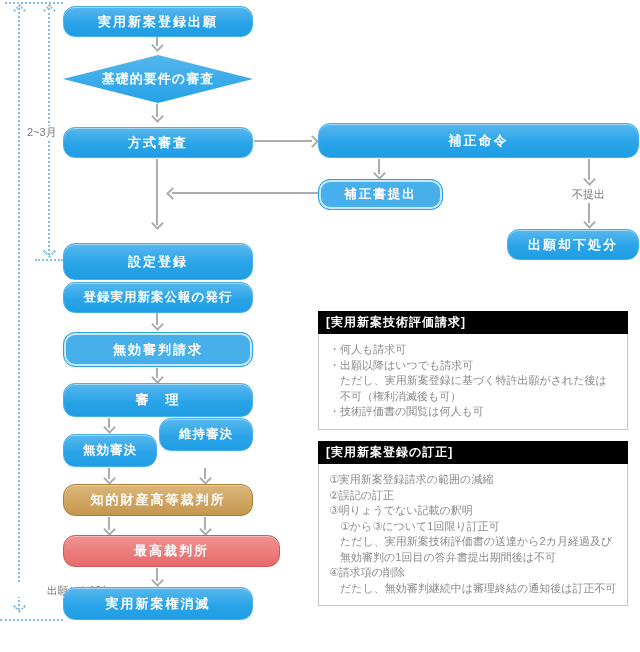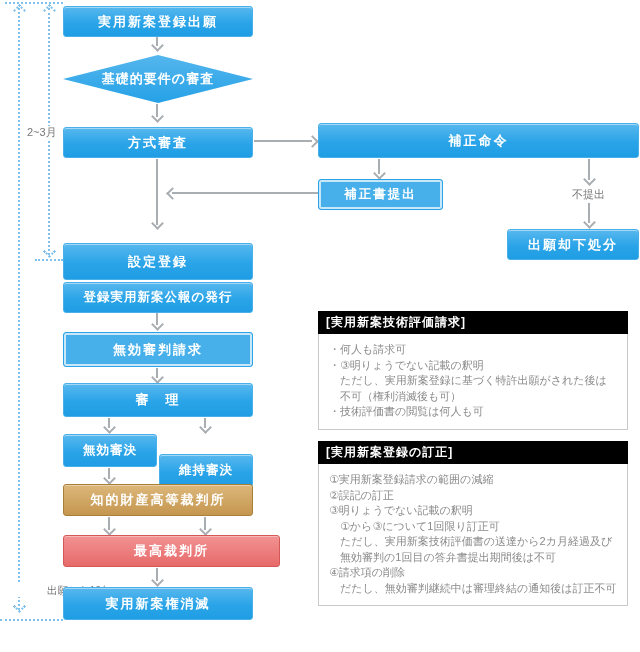--- a/index.html
+++ b/index.html
@@ -2,21 +2,21 @@
 <html><head>
 <meta charset="utf-8">
 <style>
   html,body{margin:0;padding:0;}
   body{font-family:"Liberation Sans","DejaVu Sans",sans-serif;background:#fff;}
   #stage{position:relative;width:640px;height:652px;background:#fff;overflow:hidden;}
 
   
   .box{position:absolute;display:flex;align-items:center;justify-content:center;
        color:#fff;font-weight:bold;font-size:13px;letter-spacing:2px;
-       border-radius:3px;box-sizing:border-box;text-align:left;}
+       border-radius:12px;box-sizing:border-box;text-align:left;}
   .solid{background:linear-gradient(180deg,#58b8ee 0%,#2aa4e8 55%,#1f9de4 100%);
          border:1px solid #47afe9;box-shadow:inset 0 1px 0 rgba(255,255,255,.45);}
   .light{background:#47b0ea;border:1px solid #2aa3e7;
          box-shadow:inset 0 0 0 2px rgba(255,255,255,.7);}
   .tan{background:linear-gradient(180deg,#dcb77a 0%,#c5964f 100%);
        border:1px solid #a97e35;box-shadow:inset 0 1px 0 rgba(255,255,255,.35);}
   .red{background:linear-gradient(180deg,#f29292 0%,#e76a6a 100%);
        border:1px solid #d45858;box-shadow:inset 0 1px 0 rgba(255,255,255,.35);}
   .diamond{position:absolute;display:flex;align-items:center;justify-content:center;
        color:#fff;font-weight:bold;font-size:13px;letter-spacing:1px;
@@ -139,33 +139,33 @@
 
   <div class="box solid" style="left:63px;top:231px;width:190px;height:37px;margin-top:12px;">設定登録</div>
 
   <div class="box solid" style="left:63px;top:282px;width:190px;height:31px;font-size:12.5px;letter-spacing:1px;">登録実用新案公報の発行</div>
 
   <div class="box light" style="left:63px;top:332px;width:190px;height:35px;">無効審判請求</div>
 
   <div class="box solid" style="left:63px;top:383px;width:190px;height:34px;">審　理</div>
 
   <div class="box solid" style="left:63px;top:434px;width:94px;height:33px;font-size:12.5px;letter-spacing:1px;">無効審決</div>
-  <div class="box solid" style="left:159px;top:454px;width:94px;height:33px;font-size:12.5px;letter-spacing:1px;">維持審決</div>
+  <div class="box solid" style="left:159px;top:418px;width:94px;height:33px;font-size:12.5px;letter-spacing:1px;">維持審決</div>
 
   <div class="box tan" style="left:63px;top:484px;width:190px;height:32px;">知的財産高等裁判所</div>
 
   <div class="box red" style="left:63px;top:535px;width:217px;height:32px;">最高裁判所</div>
 
   <div class="box solid" style="left:63px;top:587px;width:190px;height:33px;">実用新案権消滅</div>
 
   <div class="panel" style="left:318px;top:311px;">
     <div class="panel-h">[実用新案技術評価請求]</div>
     <div class="panel-b">
       <div class="ln">・何人も請求可</div>
-      <div class="ln">・③明りょうでない記載の釈明</div>
+      <div class="ln">・出願以降はいつでも請求可</div>
       <div class="ln indent">ただし、実用新案登録に基づく特許出願がされた後は</div>
       <div class="ln indent">不可（権利消滅後も可）</div>
       <div class="ln">・技術評価書の閲覧は何人も可</div>
     </div>
   </div>
 
   <div class="panel" style="left:318px;top:441px;">
     <div class="panel-h">[実用新案登録の訂正]</div>
     <div class="panel-b">
       <div class="ln">①実用新案登録請求の範囲の減縮</div>

